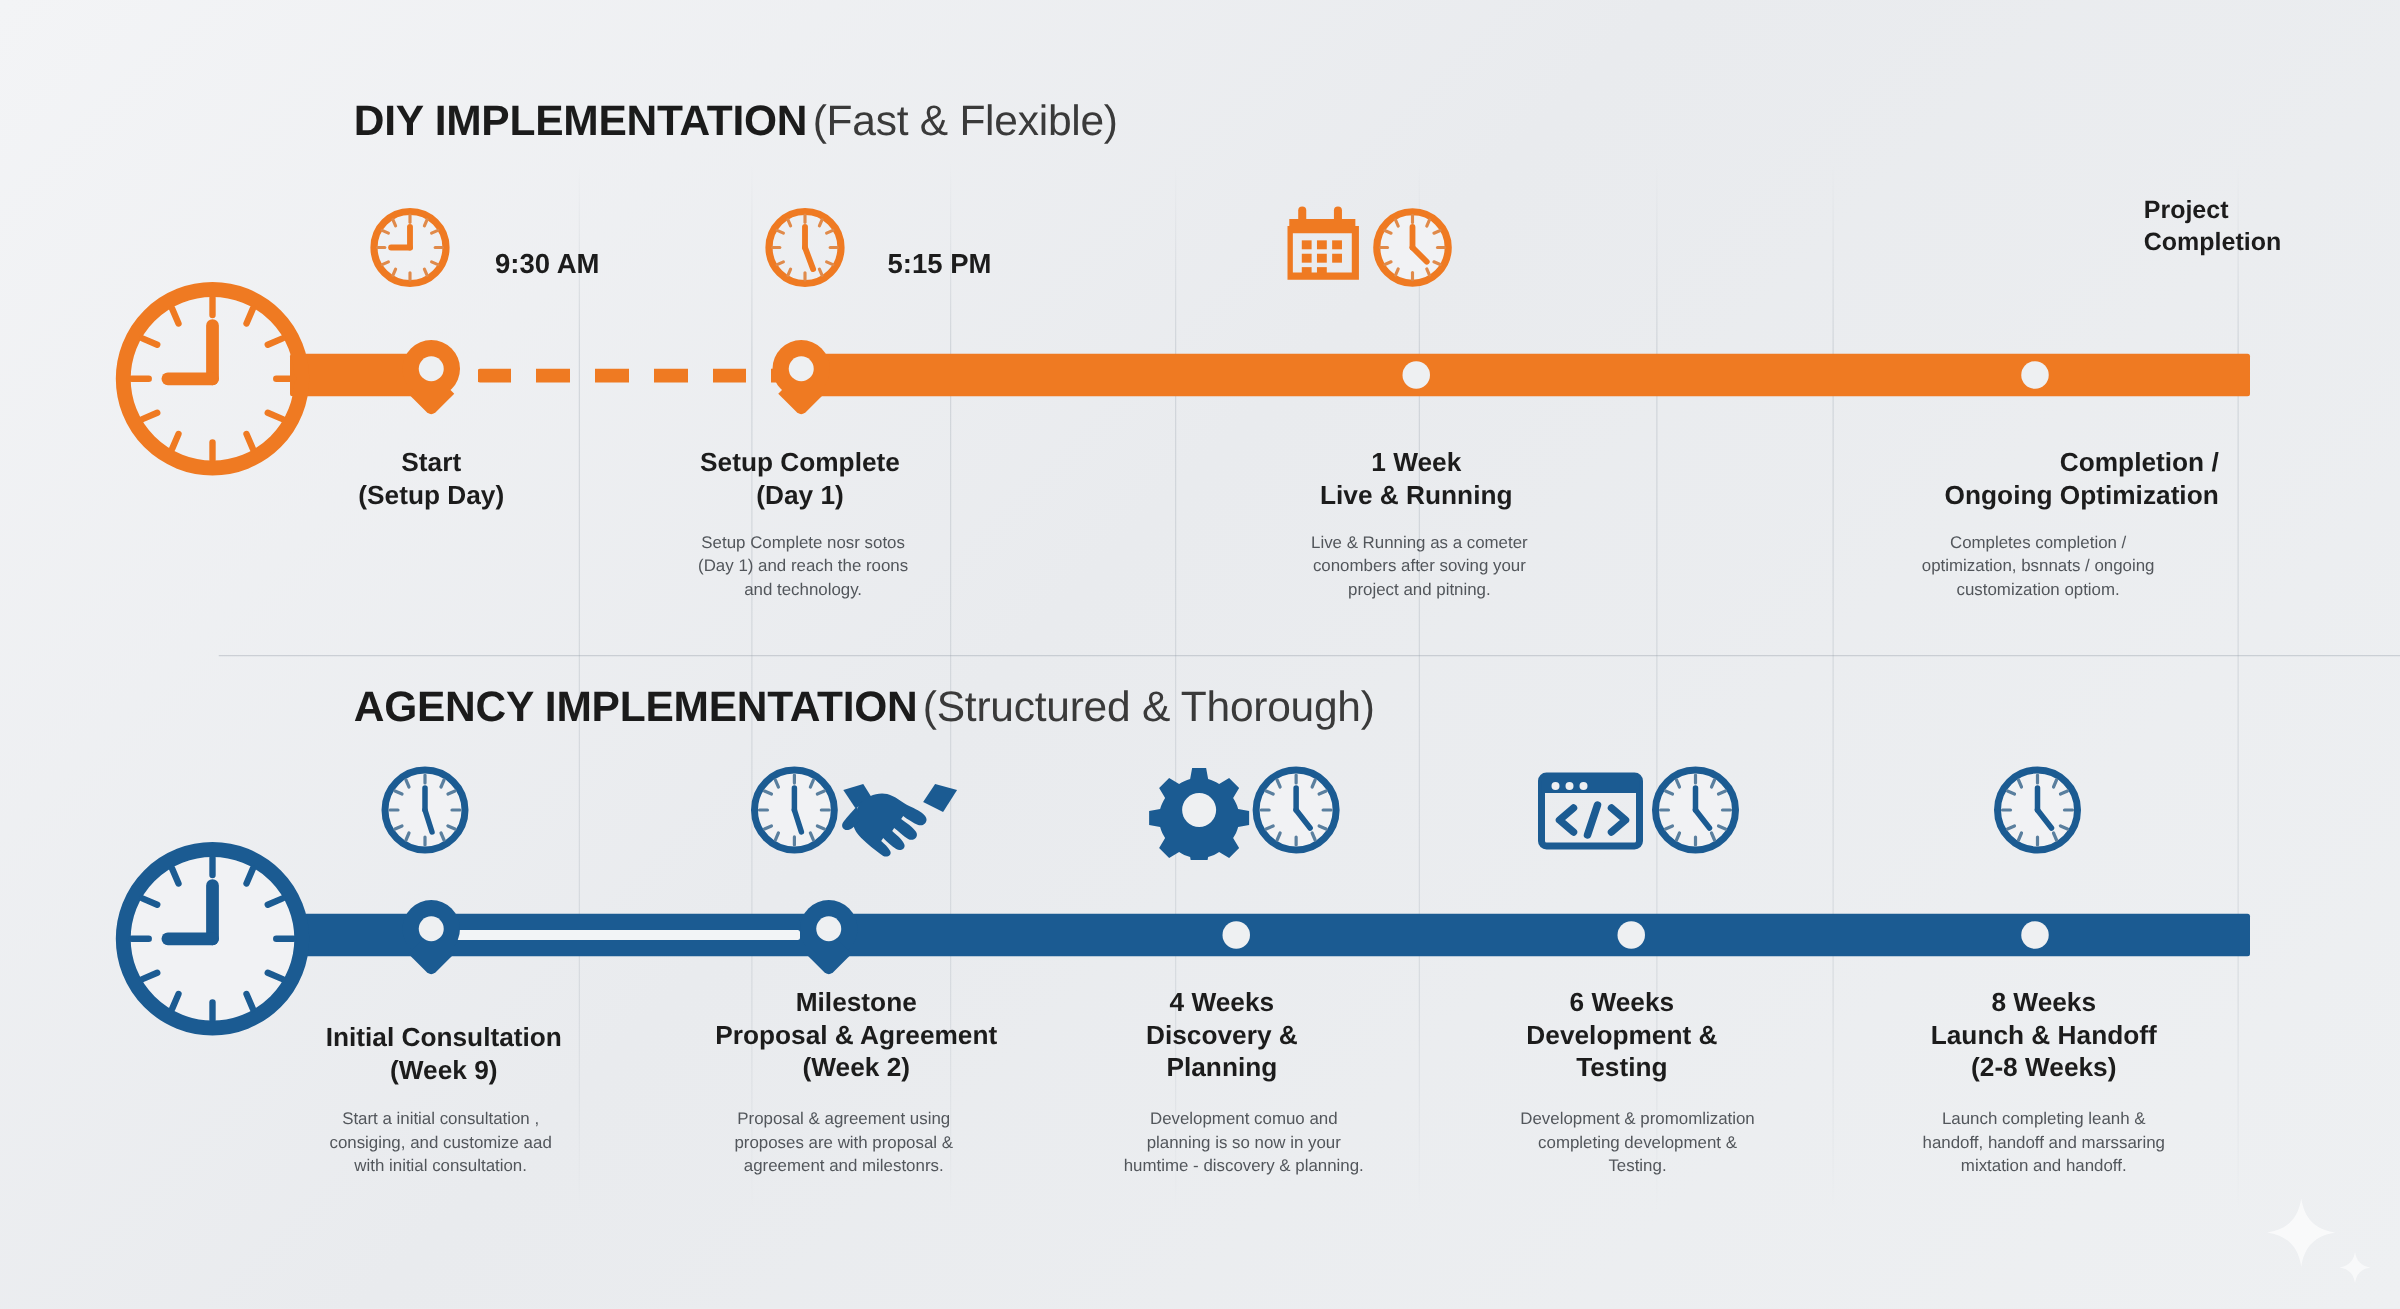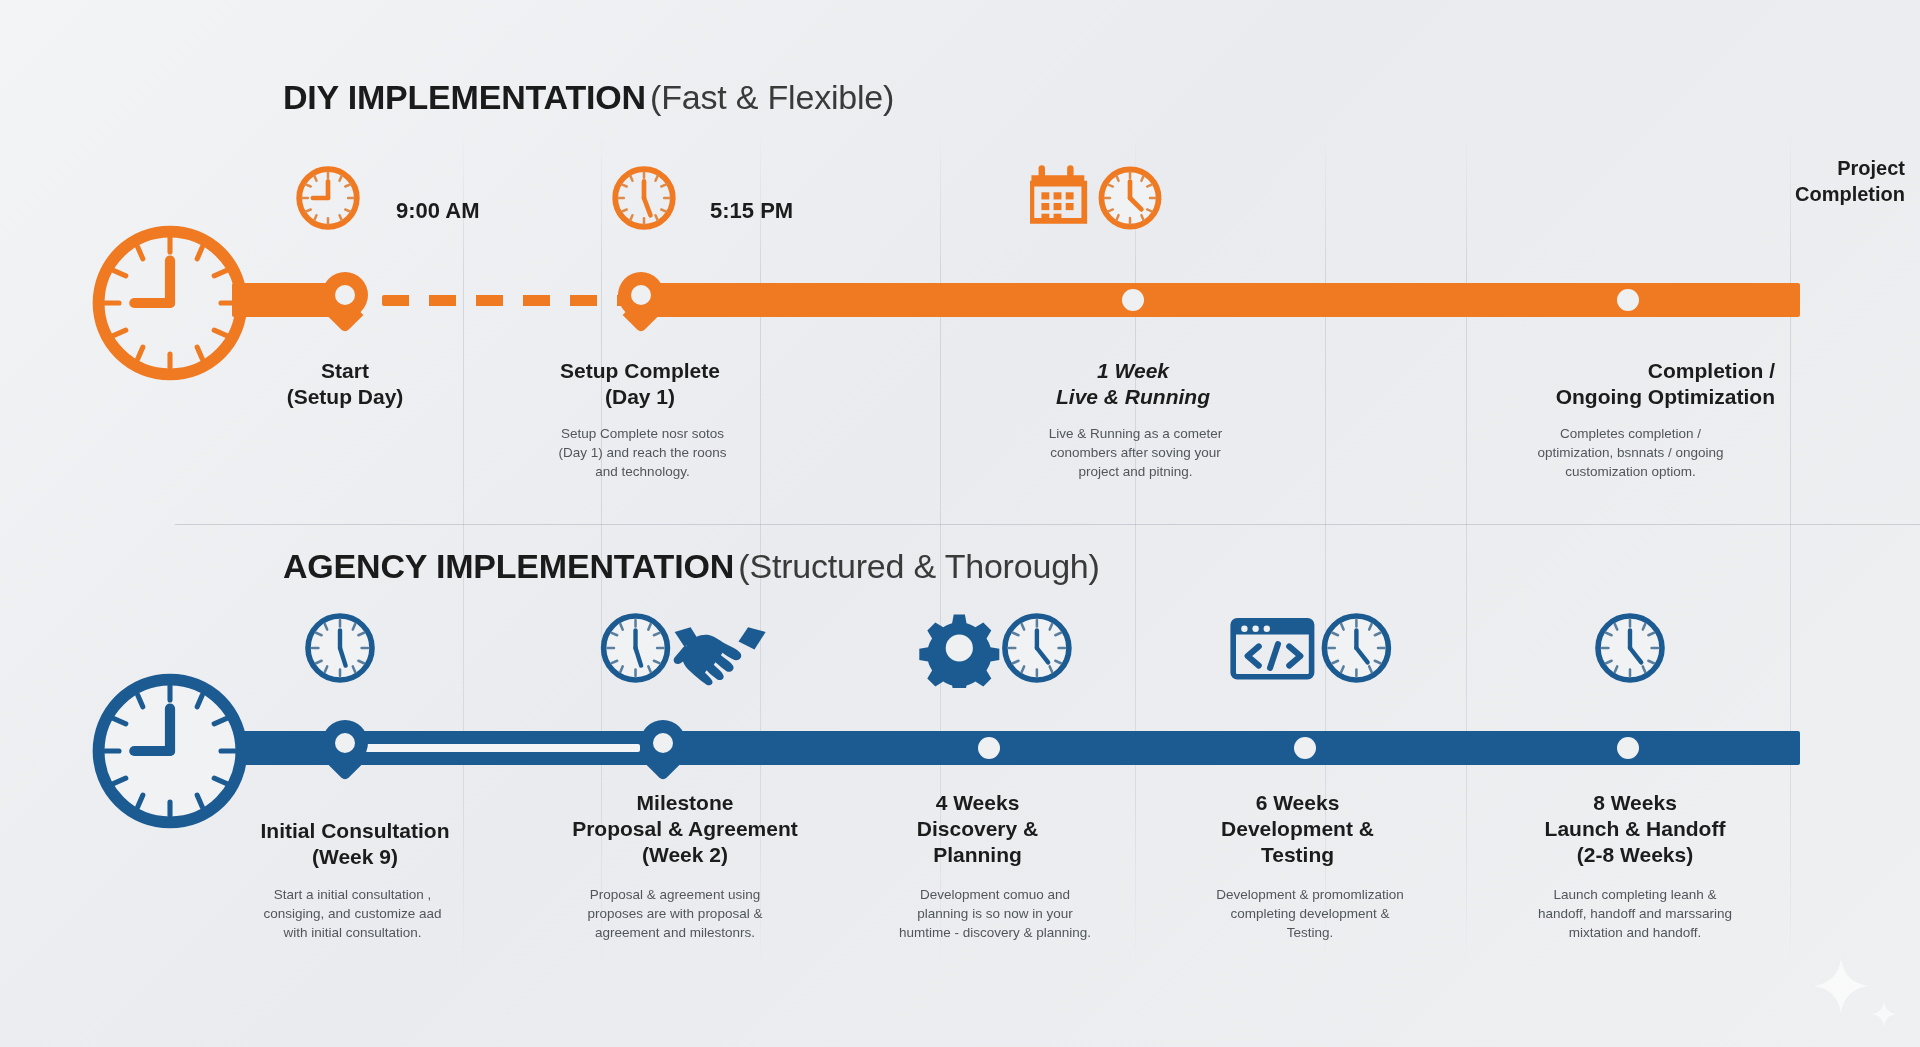--- a/index.html
+++ b/index.html
@@ -132,21 +132,21 @@
   }
   .timechip {
     position: absolute;
     font-weight: bold;
     font-size: 22px;
     color: #1c1c1c;
     white-space: nowrap;
   }
   .endlabel {
     position: absolute;
-    text-align: right;
+    text-align: left;
     font-weight: bold;
     font-size: 20px;
     line-height: 26px;
     color: #1c1c1c;
     white-space: pre-line;
   }
 
   
   .sparkle { position: absolute; opacity: .75; }
 </style>
@@ -216,21 +216,21 @@
           <line x1="74" y1="66" x2="81" y2="69"></line>
         <line x1="31" y1="81" x2="34" y2="74"></line>
           <line x1="66" y1="26" x2="69" y2="19"></line>
       </g>
       <g stroke="#ef7a22" stroke-width="6.5" stroke-linecap="round">
         <line x1="50" y1="50" x2="50" y2="27"></line>
         <line x1="50" y1="50" x2="29" y2="50"></line>
       </g>
     </svg>
   </div>
-  <div class="timechip" style="left:396px; top:198px;">9:00 AM</div>
+  <div class="timechip" style="left:396px; top:198px;">9:30 AM</div>
 
   <div class="iconwrap" style="left:608px; top:162px;">
     <svg width="72" height="72" viewBox="0 0 100 100">
       <circle cx="50" cy="50" r="40" fill="none" stroke="#ef7a22" stroke-width="8"></circle>
       <g stroke="#e08a4a" stroke-width="3.5" stroke-linecap="round">
         <line x1="50" y1="14" x2="50" y2="22"></line>
           <line x1="50" y1="78" x2="50" y2="86"></line>
         <line x1="14" y1="50" x2="22" y2="50"></line>
           <line x1="78" y1="50" x2="86" y2="50"></line>
         <line x1="31" y1="19" x2="34" y2="26"></line>
@@ -300,21 +300,21 @@
     <div class="tip"></div>
     <div class="hole"></div>
   </div>
   <div class="node" style="left:1122px; top:289px;"></div>
   <div class="node" style="left:1617px; top:289px;"></div>
 
   <div class="mlabel" style="left:225px; top:358px; width:240px;">Start
 (Setup Day)</div>
   <div class="mlabel" style="left:520px; top:358px; width:240px;">Setup Complete
 (Day 1)</div>
-  <div class="mlabel" style="left:1013px; top:358px; width:240px;font-style:italic;">1 Week
+  <div class="mlabel" style="left:1013px; top:358px; width:240px;">1 Week
 Live &amp; Running</div>
   <div class="mlabel" style="left:1495px; top:358px; width:280px;text-align:right;">Completion /
 Ongoing Optimization</div>
 
   <div class="mdesc" style="left:540px; top:424px; width:205px;">Setup Complete nosr sotos
 (Day 1) and reach the roons
 and technology.</div>
   <div class="mdesc" style="left:1028px; top:424px; width:215px;">Live &amp; Running as a cometer
 conombers after soving your
 project and pitning.</div>

